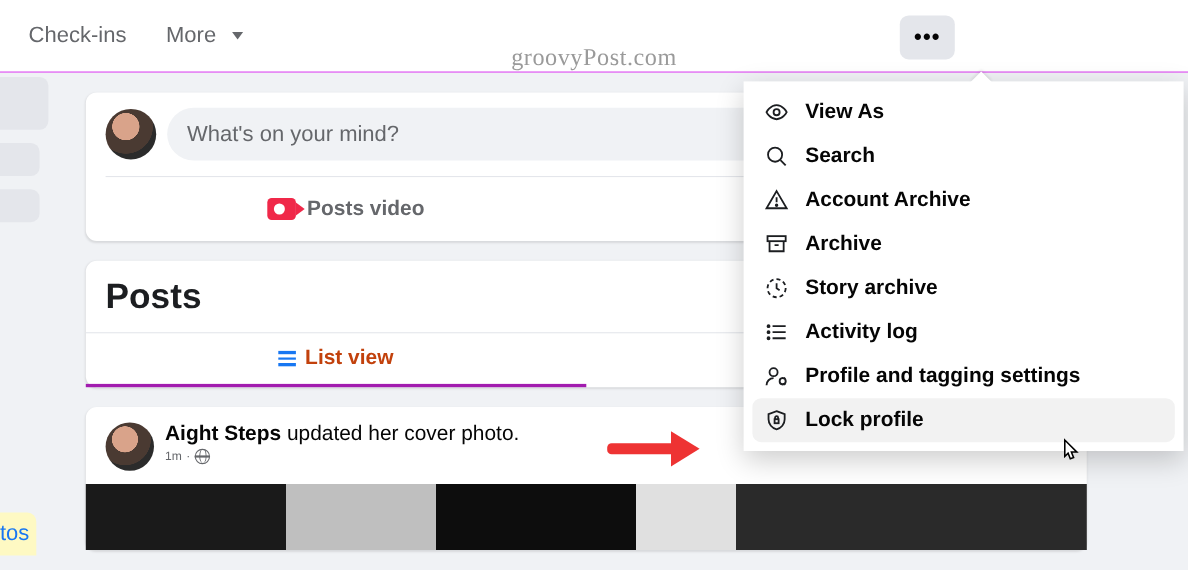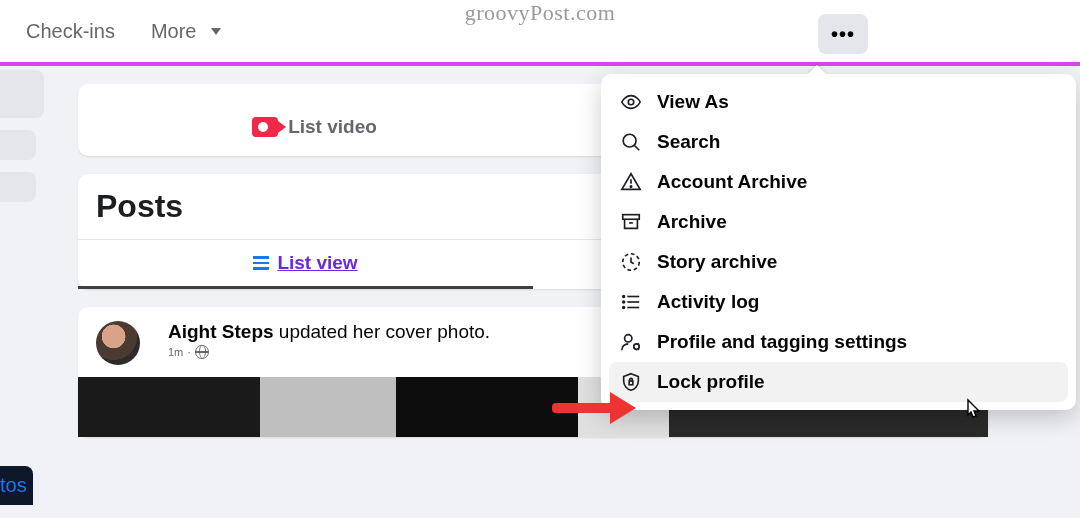--- a/index.html
+++ b/index.html
@@ -9,24 +9,24 @@
     width: 1080px;
     height: 518px;
     overflow: hidden;
     position: relative;
     color: #1c1e21;
   }
   .topbar {
     background: #fff;
     height: 66px;
     display: flex;
-    align-items: flex-start;
+    align-items: flex-end;
     padding: 0 8px;
     position: relative;
-    border-bottom: 4px solid #d946ef;
+    border-bottom: 1px solid #d946ef;
   }
   .tab-link {
     font-size: 20px;
     color: #65676b;
     padding: 0 18px;
     height: 100%;
     display: flex;
     align-items: center;
     cursor: pointer;
   }
@@ -78,21 +78,21 @@
   }
   .stub1 { height: 48px; margin-top: 4px; width: 44px;}
   .stub2 { height: 30px; width: 36px;}
   .stub3 { height: 30px; width: 36px;}
   .photos-stub {
     position: absolute;
     left: 0;
     top: 400px;
     color: #1877f2;
     font-size: 20px;
-    background:#0f172a;
+    background:#fef9c3;
     padding:8px 6px 8px 0;
     border-radius:0 8px 0 0;
   }
   .card {
     background: #fff;
     border-radius: 10px;
     box-shadow: 0 1px 2px rgba(0,0,0,0.1);
     margin: 0 auto 18px auto;
     width: 910px;
     margin-left: 78px;
@@ -204,49 +204,48 @@
     flex: 1;
     text-align: center;
     padding: 12px 0;
     font-size: 19px;
     font-weight: 600;
     color: #65676b;
     cursor: pointer;
     display:flex;align-items:center;justify-content:center;gap:8px;
   }
   .view-tab.active {
-    color: #6d28d9;
-    border-bottom: 3px solid #404040;
-    text-decoration: underline;
+    color: #c2410c;
+    border-bottom: 3px solid #a21caf;
   }
   .post-card { padding: 14px 18px 0 18px; }
-  .post-head { display:flex; gap:28px; align-items:flex-start;}
+  .post-head { display:flex; gap:10px; align-items:flex-start;}
   .avatar-sm { width:44px;height:44px;border-radius:50%;
     background: radial-gradient(circle at 40% 35%, #d9a38a 0 30%, #4a3a32 31% 60%, #2b2b2b 61% 100%);
   }
   .post-text { font-size:19px; color:#050505;}
   .post-text .name{font-weight:600;}
   .post-meta { font-size:11px;color:#65676b; display:flex;align-items:center;gap:4px;margin-top:2px;}
   .globe{width:14px;height:14px;border:1.5px solid #65676b;border-radius:50%;position:relative;}
   .globe::before{content:"";position:absolute;left:3px;top:-1px;width:5px;height:13px;border:1.5px solid #65676b;border-radius:50%;border-top:none;border-bottom:none;}
   .globe::after{content:"";position:absolute;left:-1px;top:5px;width:13px;height:1.5px;background:#65676b;}
   .cover-img{
     margin-top:12px;height:60px;
     background:linear-gradient(90deg,#1a1a1a 0 20%,#bfbfbf 20% 35%,#0d0d0d 35% 55%,#e0e0e0 55% 65%,#2a2a2a 65% 100%);
     margin-left:-18px;margin-right:-18px;
   }
 
   
   .dropdown {
     position: absolute;
     top: 74px;
     right: 4px;
-    width: 475px;
+    width: 400px;
     background: #fff;
-    border-radius: 10px;
+    border-radius: 0;
     box-shadow: 0 8px 24px rgba(0,0,0,0.2);
     padding: 8px;
     z-index: 50;
   }
   .dropdown::before{
     content:"";
     position:absolute;
     top:-9px; left:206px;
     width:0;height:0;
     border-left:10px solid transparent;
@@ -324,24 +323,28 @@
 
 <div class="content">
   <div class="left-stubs">
     <div class="stub stub1"></div>
     <div class="stub stub2"></div>
     <div class="stub stub3"></div>
   </div>
   <div class="photos-stub">tos</div>
 
   <div class="card composer">
+    <div class="composer-top">
+      <div class="avatar"></div>
+      <div class="composer-input">What's on your mind?</div>
+    </div>
     <div class="composer-actions">
       <div class="composer-action">
         <span class="cam-icon"></span>
-        <span>List video</span>
+        <span>Posts video</span>
       </div>
       <div class="composer-action">
         <span class="photo-icon"></span>
         <span>Photo/video</span>
       </div>
     </div>
   </div>
 
   <div class="card posts-card">
     <div class="posts-header">

